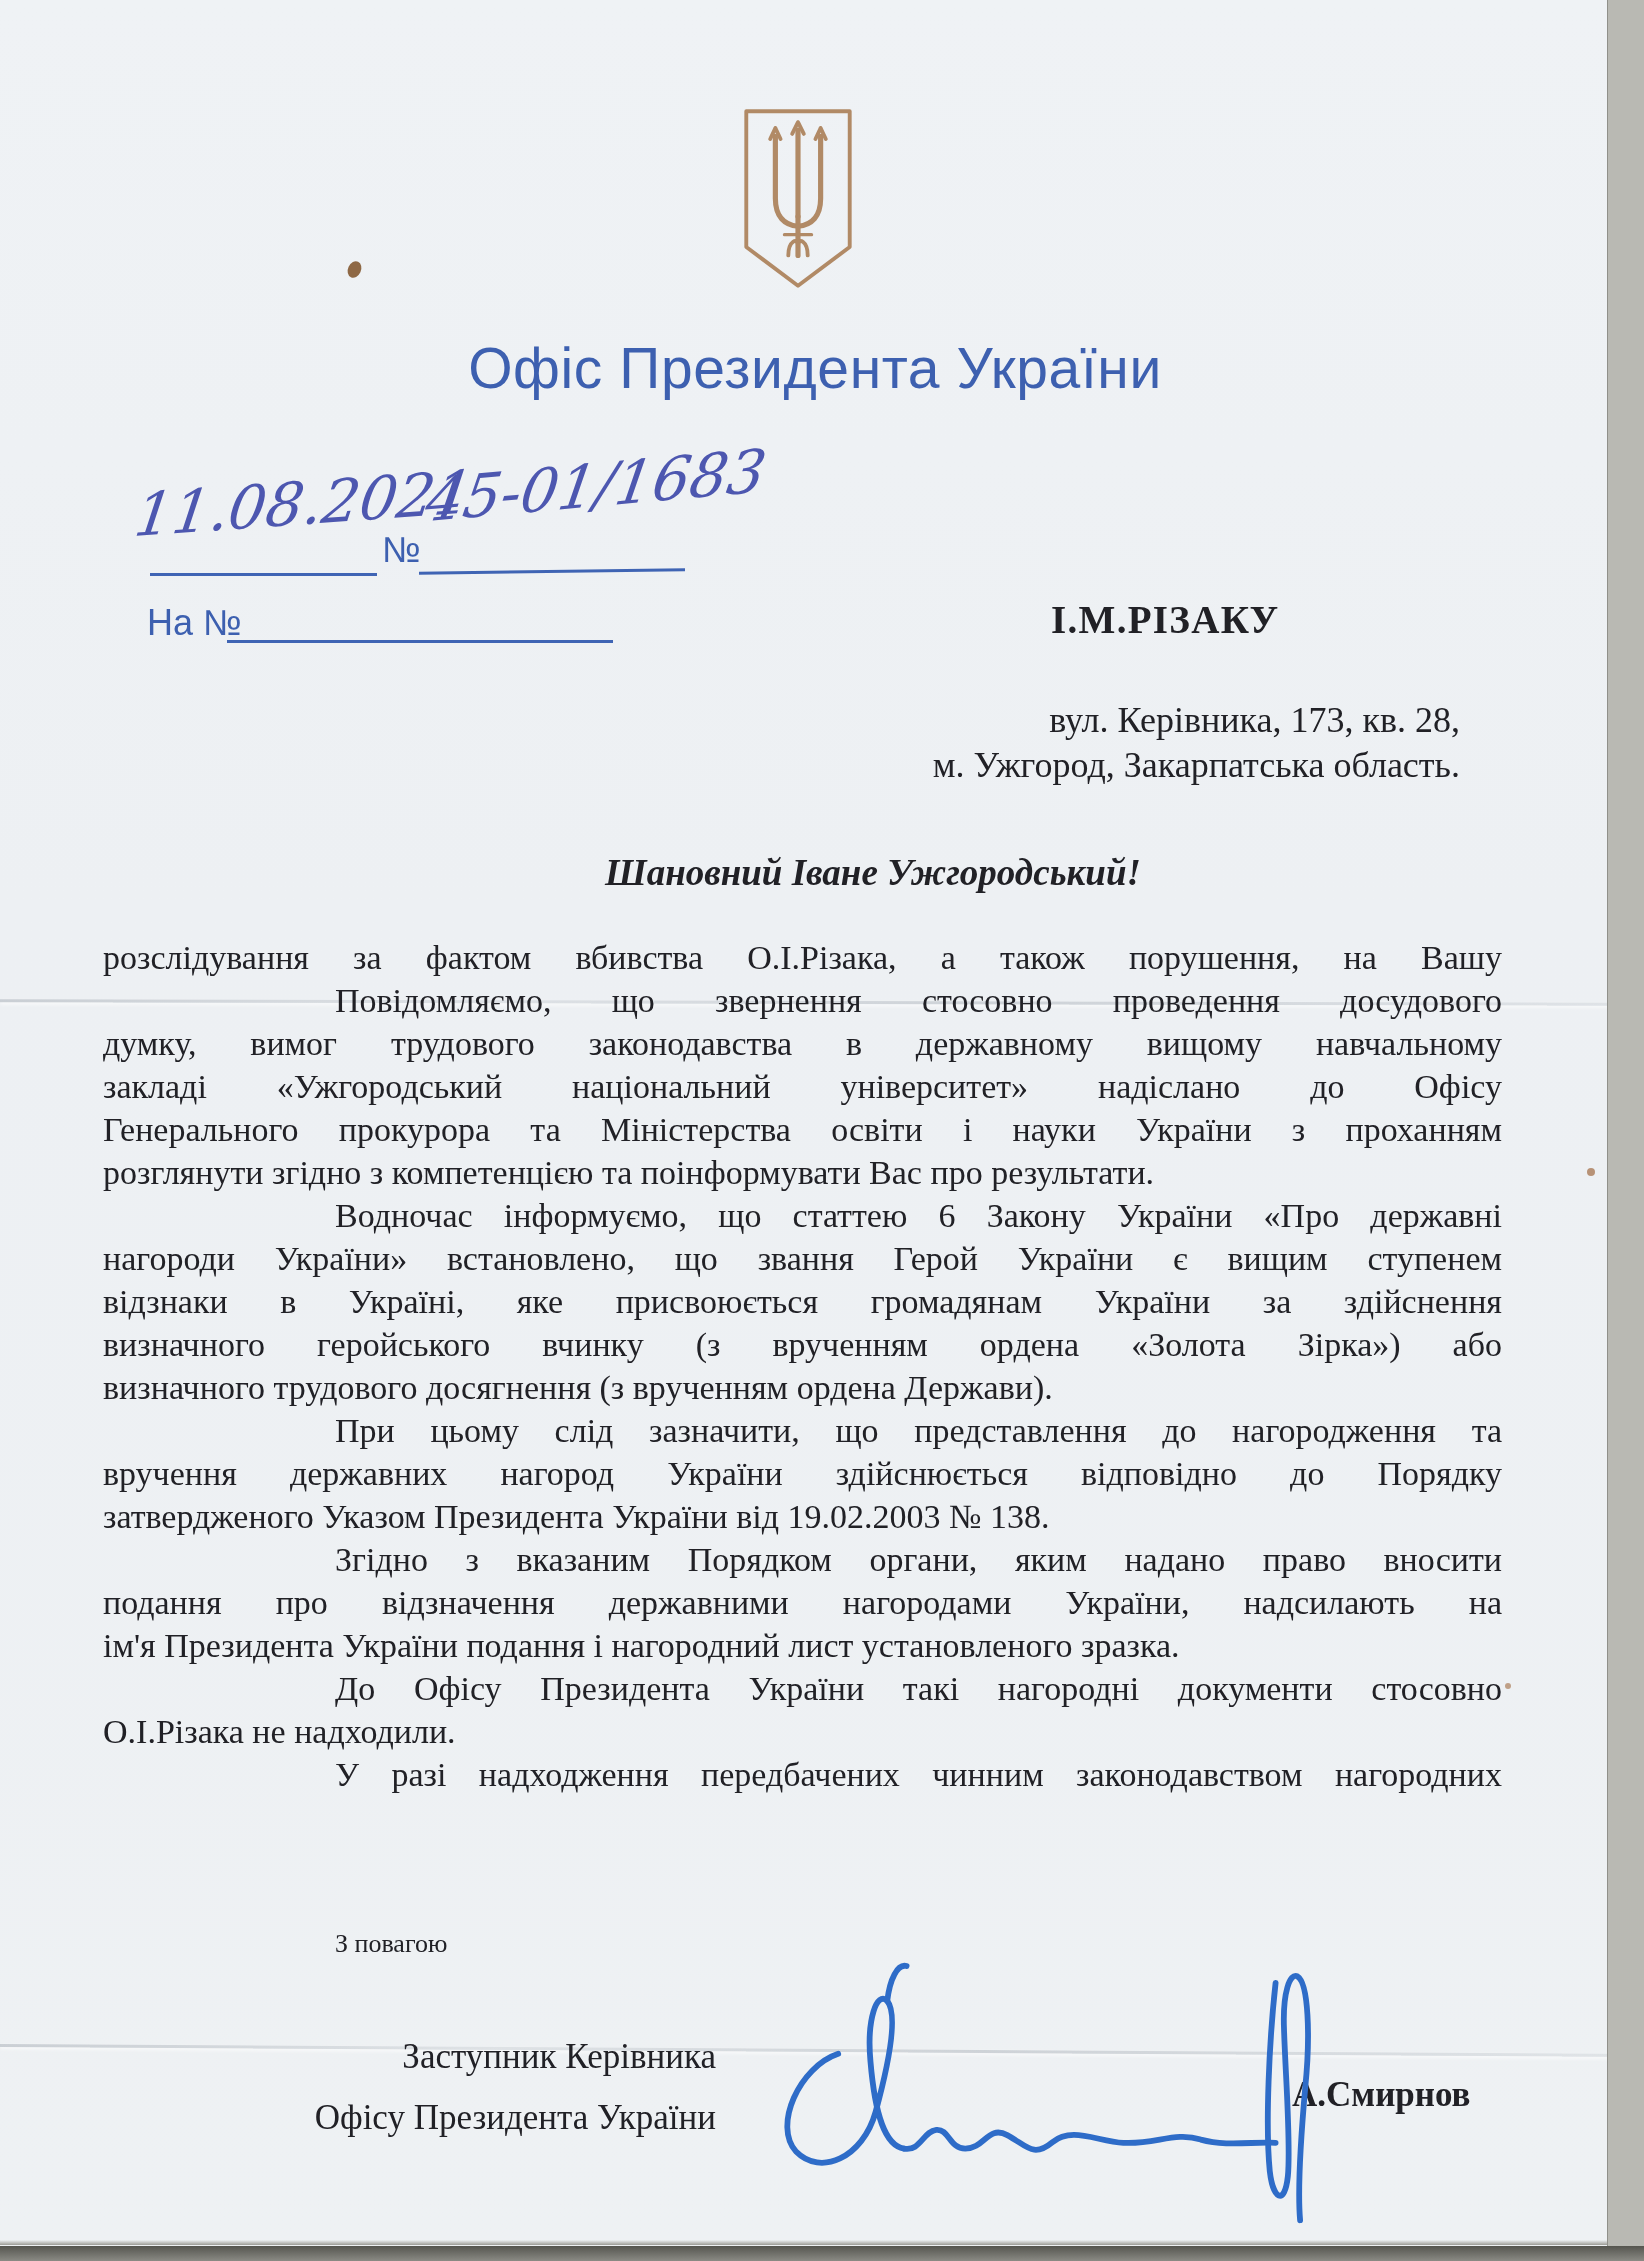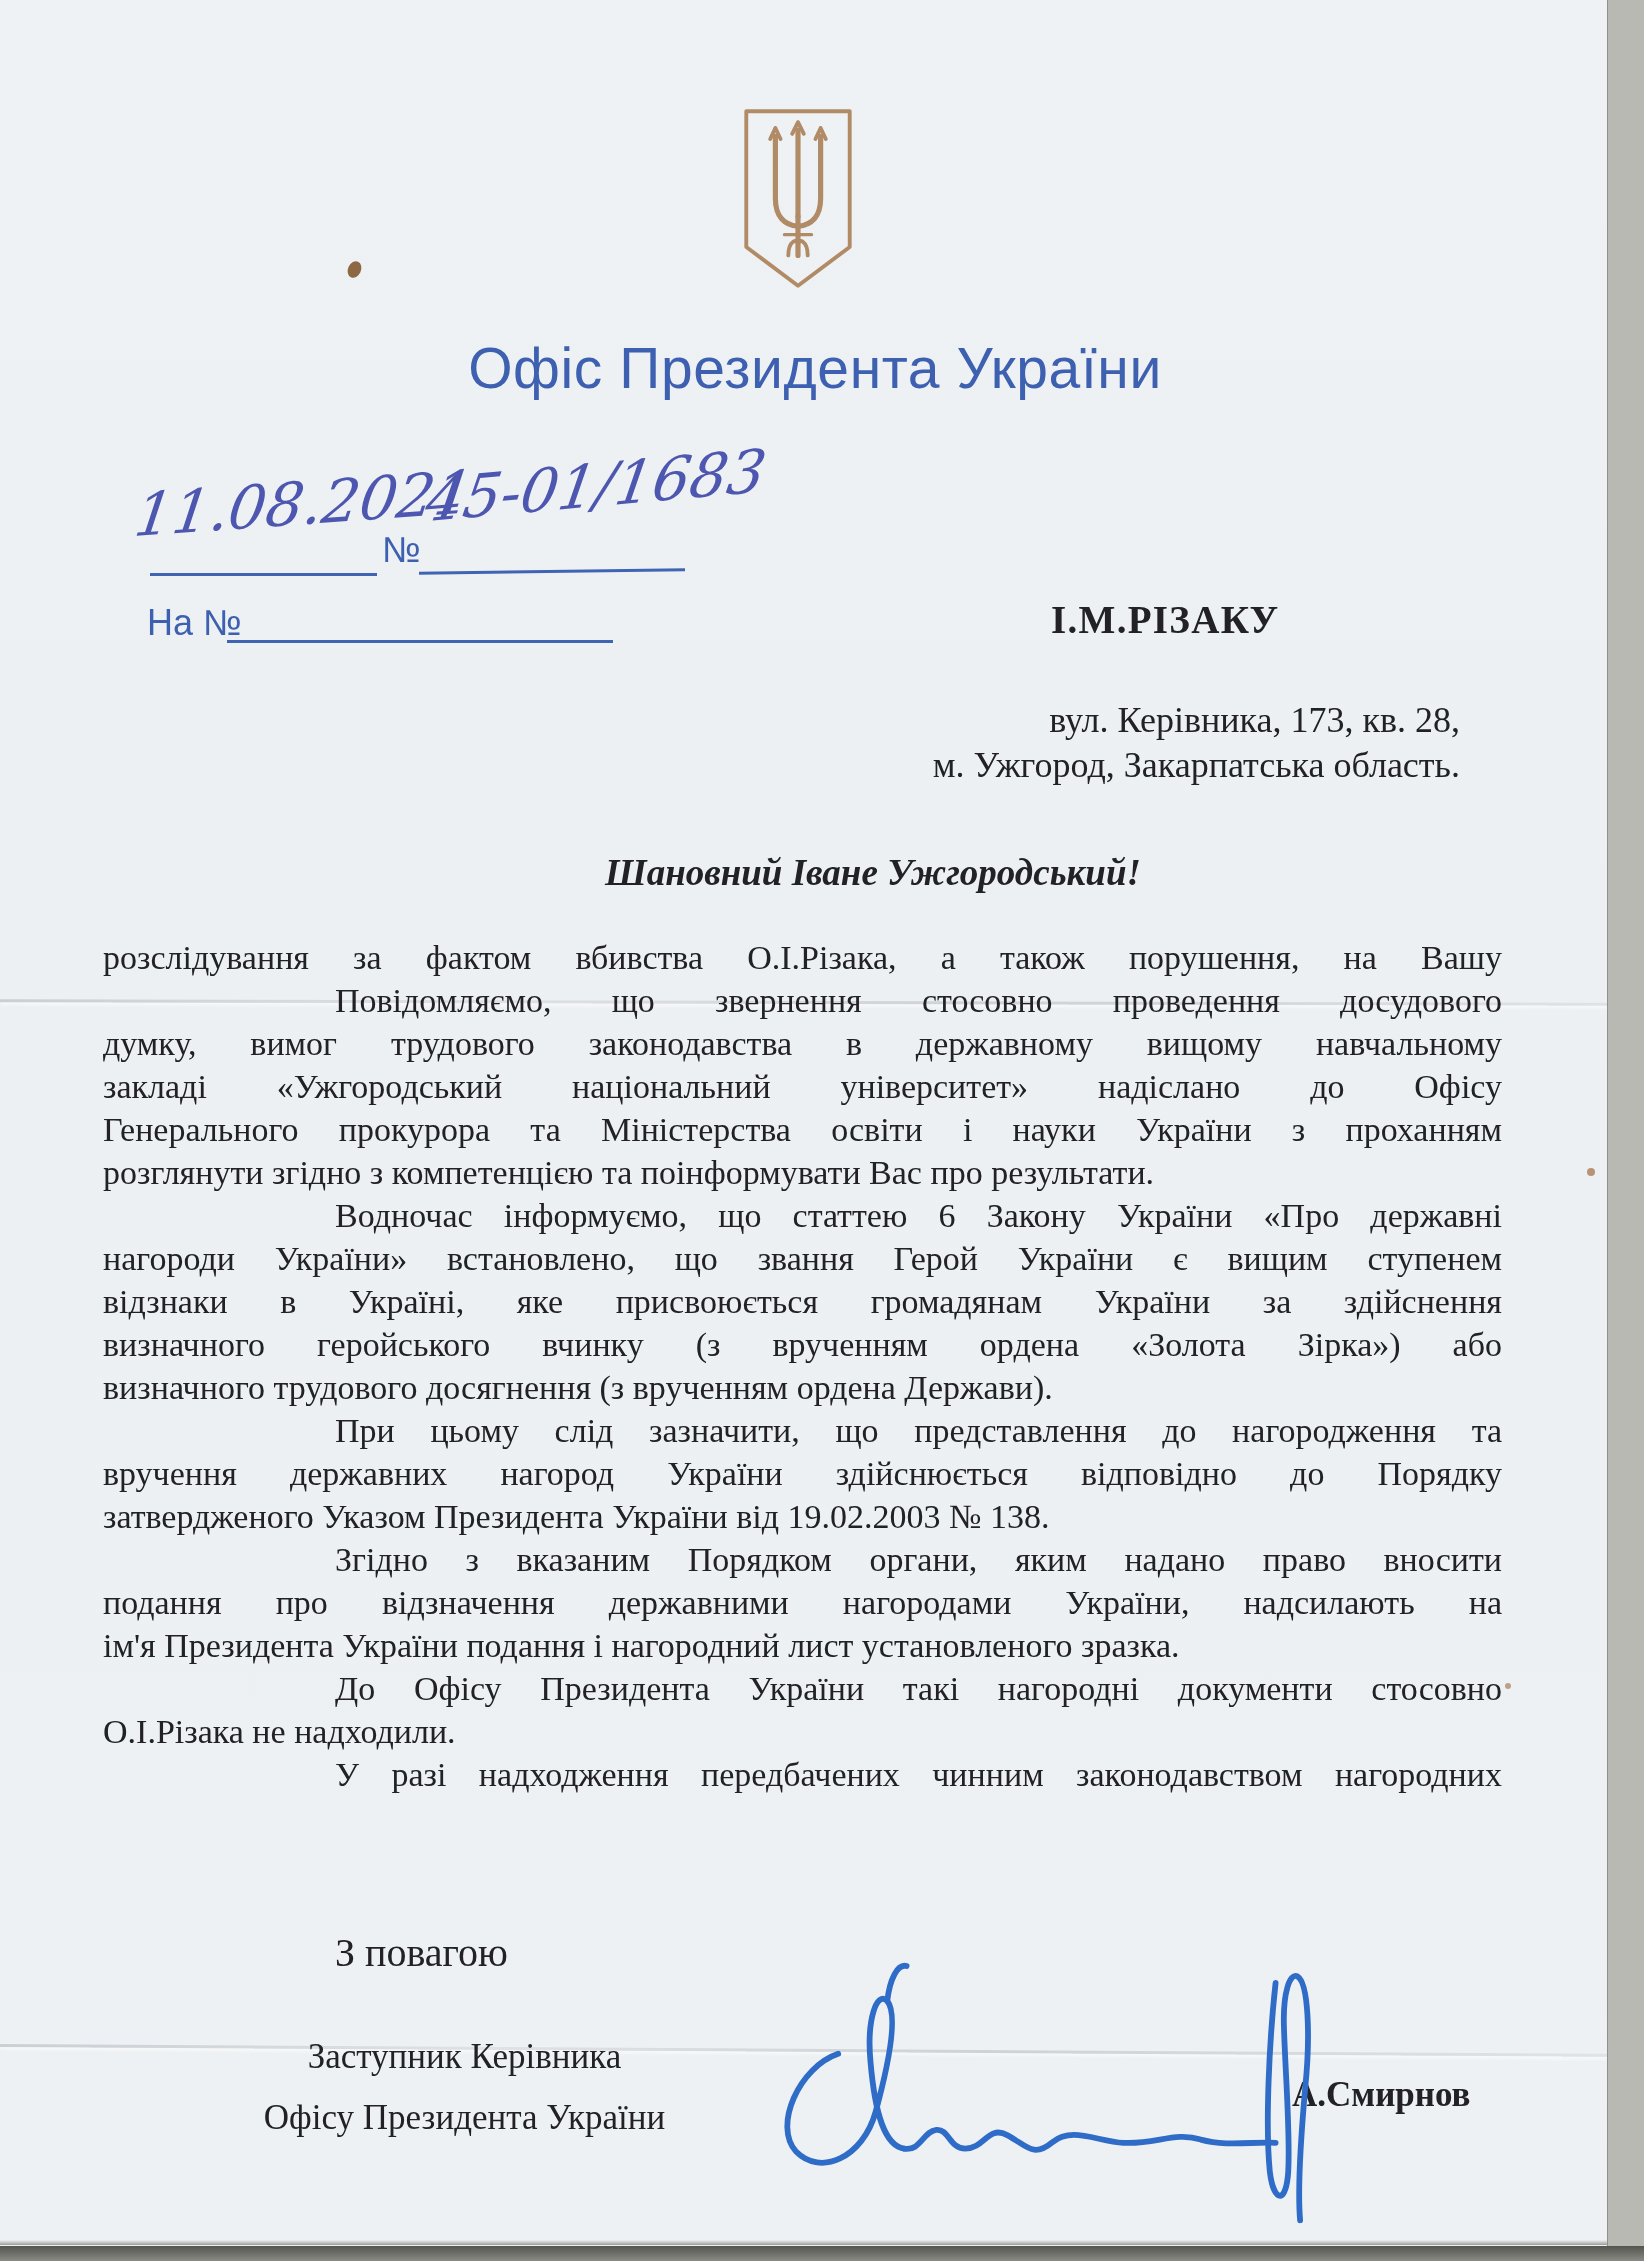--- a/index.html
+++ b/index.html
@@ -53,22 +53,22 @@
     font-weight:bold;font-style:italic;}
 
   
   .body-text{position:absolute;left:103px;top:936px;width:1399px;
     font-size:34px;line-height:43px;}
   .jline{text-align:justify;text-align-last:justify;height:43px;overflow:visible;white-space:nowrap;}
   .jline.first{text-indent:232px;}
   .jline.plast{text-align-last:left;}
 
   
-  .valediction{position:absolute;left:335px;top:1929px;font-size:40px;}
-  .signer-title{position:absolute;left:213px;top:2026px;width:503px;text-align:center;
+  .valediction{position:absolute;left:335px;top:1929px;font-size:26px;}
+  .signer-title{position:absolute;left:213px;top:2026px;width:503px;text-align:right;
     font-size:35px;line-height:61px;}
   .signer-name{position:absolute;left:1292px;top:2075px;font-size:35px;font-weight:bold;}
   .signature{position:absolute;left:735px;top:1957px;}
 </style>
 </head>
 <body>
 
 <div class="page">
 
   <div class="crease crease1"></div>

